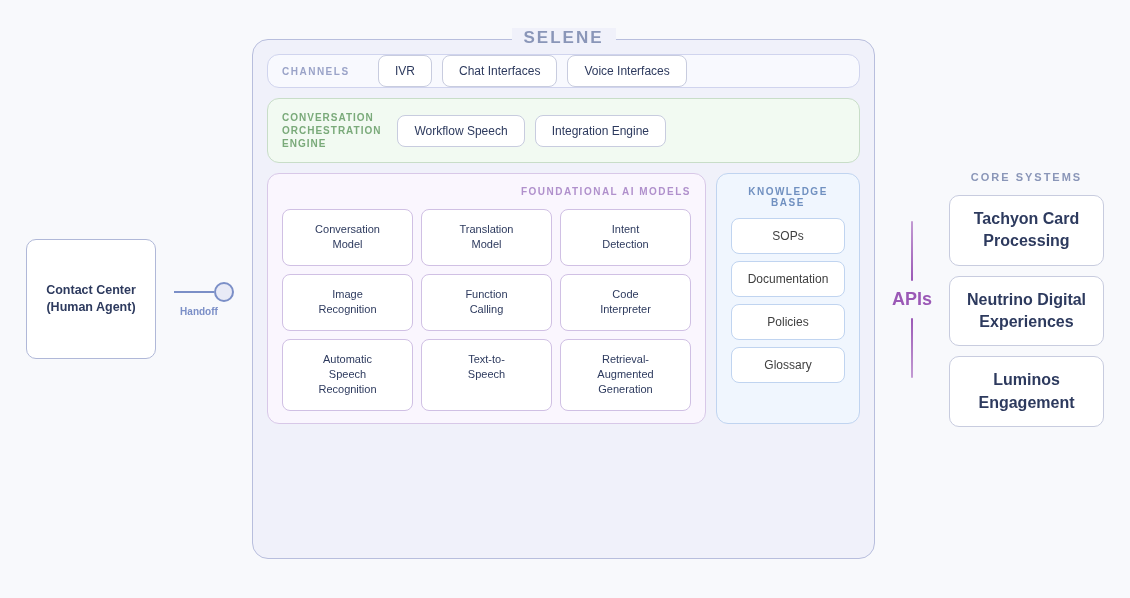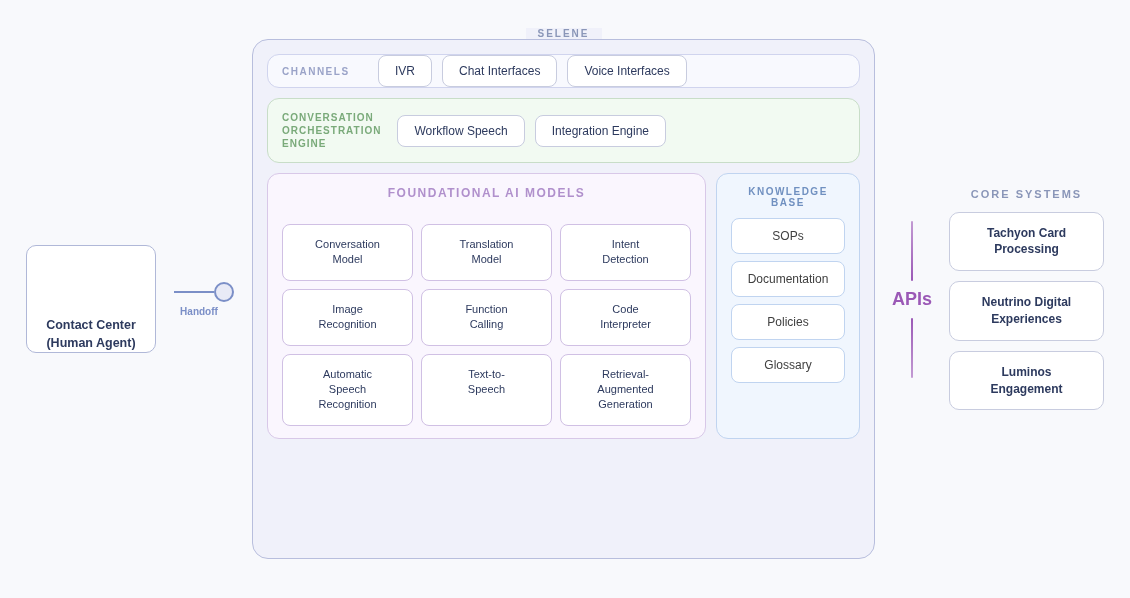--- a/index.html
+++ b/index.html
@@ -19,26 +19,26 @@
       position: relative;
       display: flex;
       align-items: center;
       gap: 18px;
       padding: 20px 16px;
     }
 
     
     .contact-center-box {
       width: 130px;
-      height: 108px;
+      height: 120px;
       border: 1.5px solid #b0b8d8;
       border-radius: 10px;
       background: #fff;
       display: flex;
-      align-items: flex-end;
+      align-items: center;
       justify-content: center;
       text-align: center;
       font-size: 12.5px;
       font-weight: 600;
       color: #2d3a5e;
       line-height: 1.4;
       flex-shrink: 0;
       position: relative;
     }
 
@@ -52,21 +52,21 @@
       position: relative;
       min-height: 520px;
     }
     .selene-label {
       position: absolute;
       top: -12px;
       left: 50%;
       transform: translateX(-50%);
       background: #f0f1fa;
       padding: 0 12px;
-      font-size: 10px;
+      font-size: 17px;
       font-weight: 700;
       color: #8a96b8;
       letter-spacing: 2px;
     }
 
     
     .channels-section {
       border: 1.5px solid #d0d4ee;
       border-radius: 12px;
       background: #f8f9fe;
@@ -121,26 +121,26 @@
 
     
     .foundational-section {
       border: 1.5px solid #d8c8e8;
       border-radius: 12px;
       background: #faf6fe;
       padding: 12px 14px;
       flex: 1;
     }
     .foundational-label {
-      font-size: 12px;
+      font-size: 10px;
       font-weight: 700;
       color: #b090cc;
       letter-spacing: 1.5px;
-      text-align: center;
-      margin-bottom: 24px;
+      text-align: right;
+      margin-bottom: 12px;
     }
     .model-grid {
       display: grid;
       grid-template-columns: repeat(3, 1fr);
       gap: 8px;
     }
     .model-chip {
       border: 1.5px solid #d0c0e4;
       border-radius: 8px;
       background: #fff;
@@ -233,21 +233,21 @@
     .core-items {
       display: flex;
       flex-direction: column;
       gap: 10px;
     }
     .core-chip {
       border: 1.5px solid #c8ccdf;
       border-radius: 10px;
       background: #fff;
       padding: 12px 10px;
-      font-size: 12px;
+      font-size: 16px;
       font-weight: 600;
       color: #2d3a5e;
       text-align: center;
       line-height: 1.4;
     }
     .conn-line {
       width: 40px;
       height: 2px;
       background: #7b8fc7;
       position: relative;

